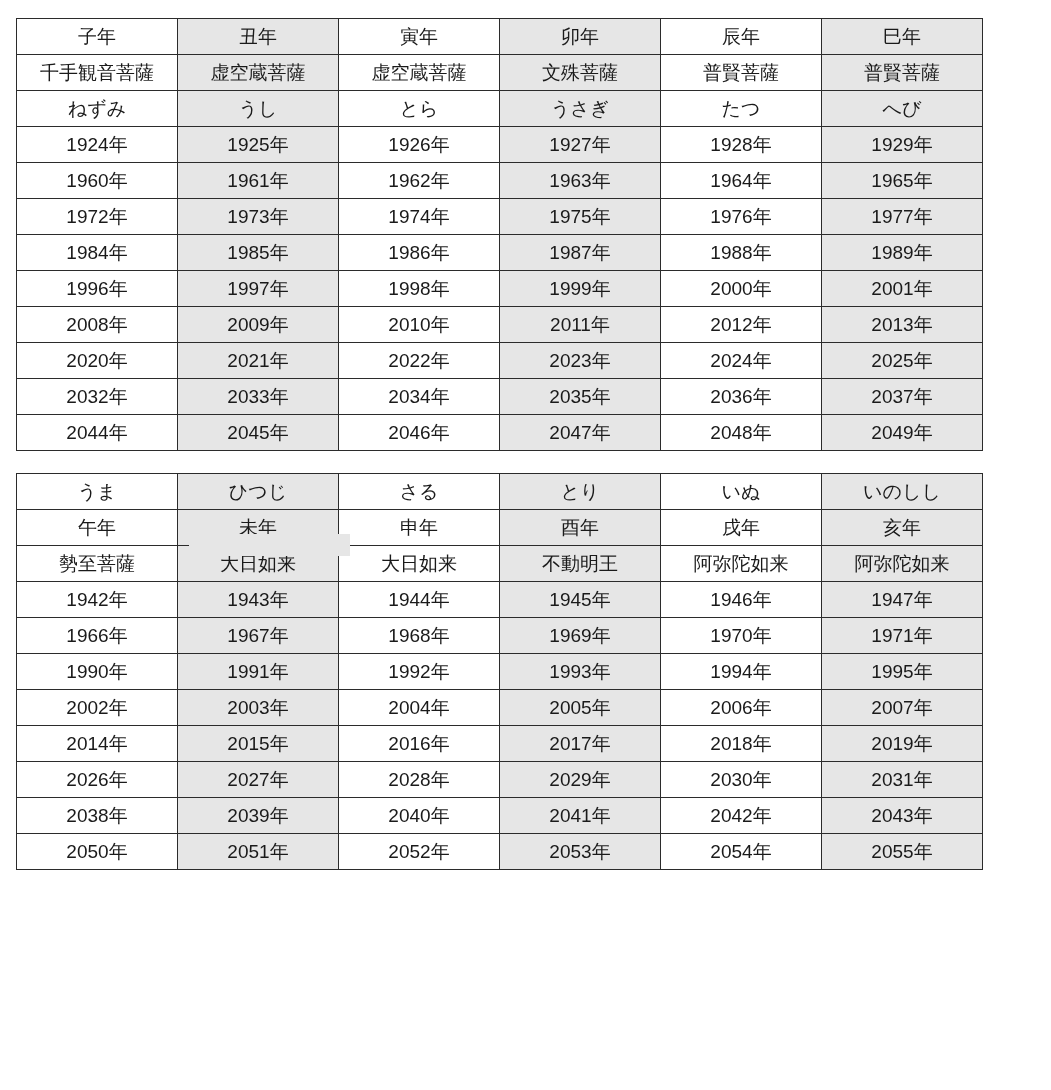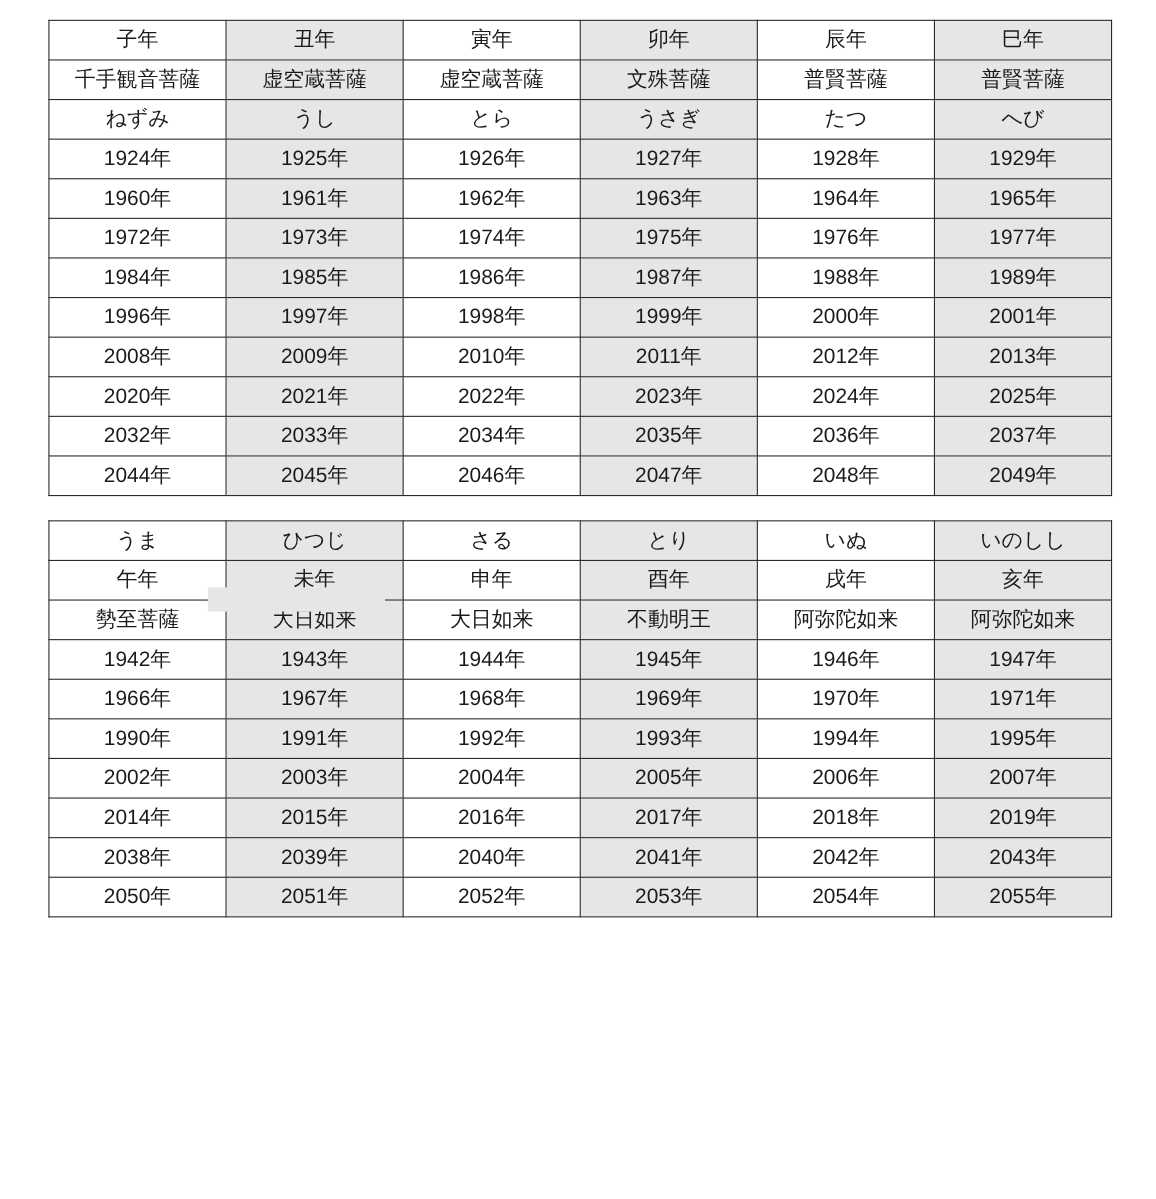--- a/index.html
+++ b/index.html
@@ -12,21 +12,21 @@
     height: 1090px;
     font-family: "Liberation Sans", "DejaVu Sans", sans-serif;
     color: #1a1a1a;
     -webkit-font-smoothing: antialiased;
   }
   .page {
     position: relative;
     width: 841px;
     height: 1090px;
     box-sizing: border-box;
-    padding: 18px 28px 0 44px;
+    padding: 18px 28px 0 16px;
   }
   table.zodiac-table {
     border-collapse: collapse;
     table-layout: fixed;
     width: 966px;
     margin: 0;
     border: 1px solid #2b2b2b;
   }
   table.zodiac-table col { width: 161px; }
   table.zodiac-table td,
@@ -245,20 +245,28 @@
           </tr>
           <tr>
             <td class="plain">2014年</td>
             <td class="shaded">2015年</td>
             <td class="plain">2016年</td>
             <td class="shaded">2017年</td>
             <td class="plain">2018年</td>
             <td class="shaded">2019年</td>
           </tr>
           <tr>
+            <td class="plain">2026年</td>
+            <td class="shaded">2027年</td>
+            <td class="plain">2028年</td>
+            <td class="shaded">2029年</td>
+            <td class="plain">2030年</td>
+            <td class="shaded">2031年</td>
+          </tr>
+          <tr>
             <td class="plain">2038年</td>
             <td class="shaded">2039年</td>
             <td class="plain">2040年</td>
             <td class="shaded">2041年</td>
             <td class="plain">2042年</td>
             <td class="shaded">2043年</td>
           </tr>
           <tr>
             <td class="plain">2050年</td>
             <td class="shaded">2051年</td>

